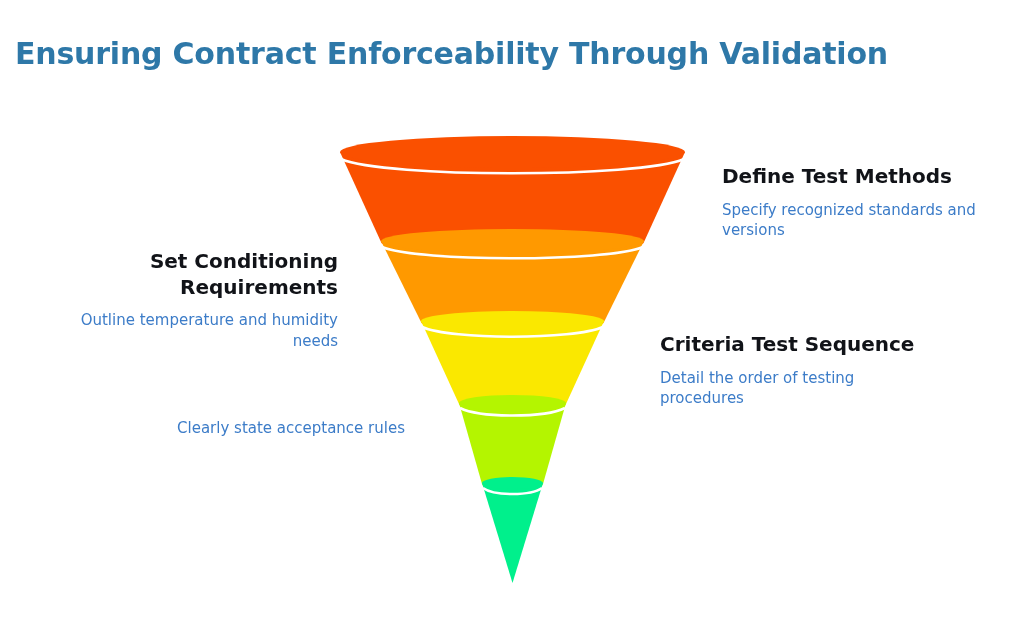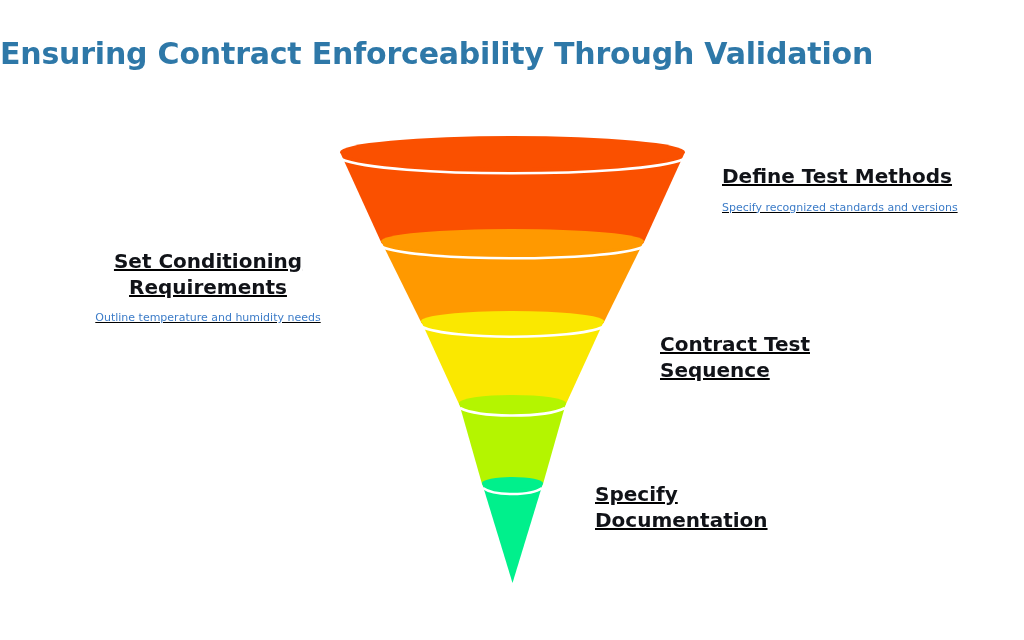--- a/index.html
+++ b/index.html
@@ -13,62 +13,61 @@
     position: relative;
     overflow: hidden;
     font-family: "DejaVu Sans", "Liberation Sans", sans-serif;
   }
 
   #page-title {
     position: absolute;
     left: 0;
     top: 36px;
     width: 888px;
-    text-align: left;
+    text-align: right;
     font-size: 30px;
     font-weight: bold;
     color: #2E78A8;
     letter-spacing: -0.2px;
     line-height: 1.2;
   }
 
   #funnel-graphic {
     position: absolute;
     left: 0;
     top: 0;
     width: 1024px;
     height: 640px;
   }
 
   .label-block {
     position: absolute;
     width: 260px;
-    text-decoration: underline;
   }
   .label-block.side-left  { text-align: right; }
   .label-block.side-right { text-align: left; }
 
   .label-title {
     font-size: 20px;
     font-weight: bold;
     color: #111318;
     line-height: 1.28;
     margin: 0 0 10px 0;
   }
   .label-desc {
-    font-size: 11px;
+    font-size: 15px;
     font-weight: normal;
     color: #3C7CC8;
     line-height: 1.38;
     margin: 0;
   }
 
   
   #callout-0 { left: 722px; top: 164px; }
-  #callout-1 { left: 78px;  top: 249px; text-align: center; }
+  #callout-1 { left: 78px;  top: 249px; }
   #callout-2 { left: 660px; top: 332px; }
   #callout-3 { left: 145px; top: 418px; }
   #callout-4 { left: 595px; top: 482px; }
 </style>
 </head>
 <body>
 
 <div id="page-title">Ensuring Contract Enforceability Through Validation</div>
 
 <svg id="funnel-graphic" viewBox="0 0 1024 640" xmlns="http://www.w3.org/2000/svg">
@@ -112,21 +111,22 @@
   <p class="label-title">Define Test Methods</p>
   <p class="label-desc">Specify recognized standards and versions</p>
 </div>
 
 <div class="label-block side-left" id="callout-1">
   <p class="label-title">Set Conditioning Requirements</p>
   <p class="label-desc">Outline temperature and humidity needs</p>
 </div>
 
 <div class="label-block side-right" id="callout-2">
-  <p class="label-title">Contract Test Sequence</p>
+  <p class="label-title">Criteria Test Sequence</p>
+  <p class="label-desc">Detail the order of testing procedures</p>
 </div>
 
 <div class="label-block side-left" id="callout-3">
+  <p class="label-desc">Clearly state acceptance rules</p>
 </div>
 
 <div class="label-block side-right" id="callout-4">
-  <p class="label-title">Specify Documentation</p>
 </div>
 
 </body></html>

